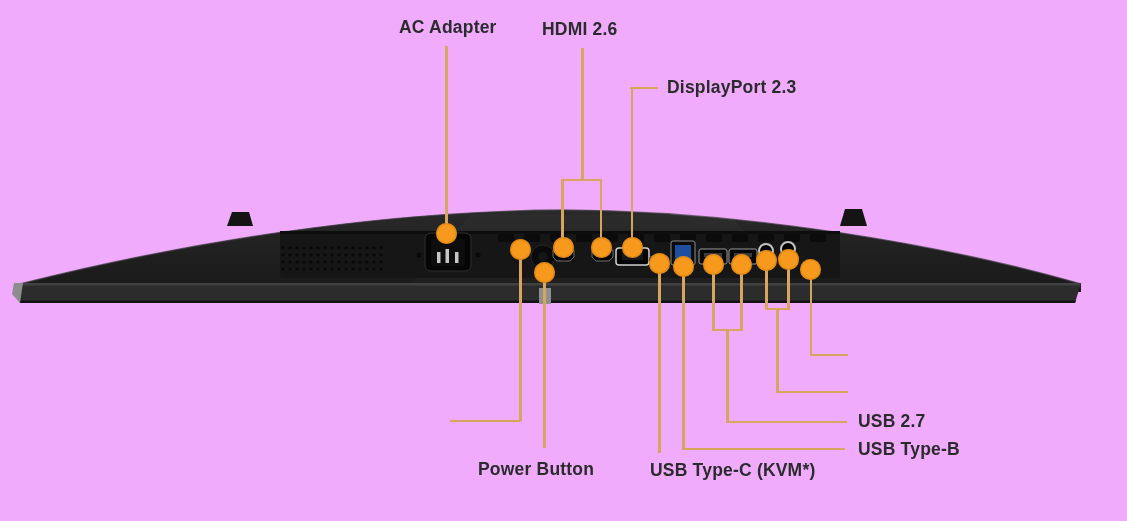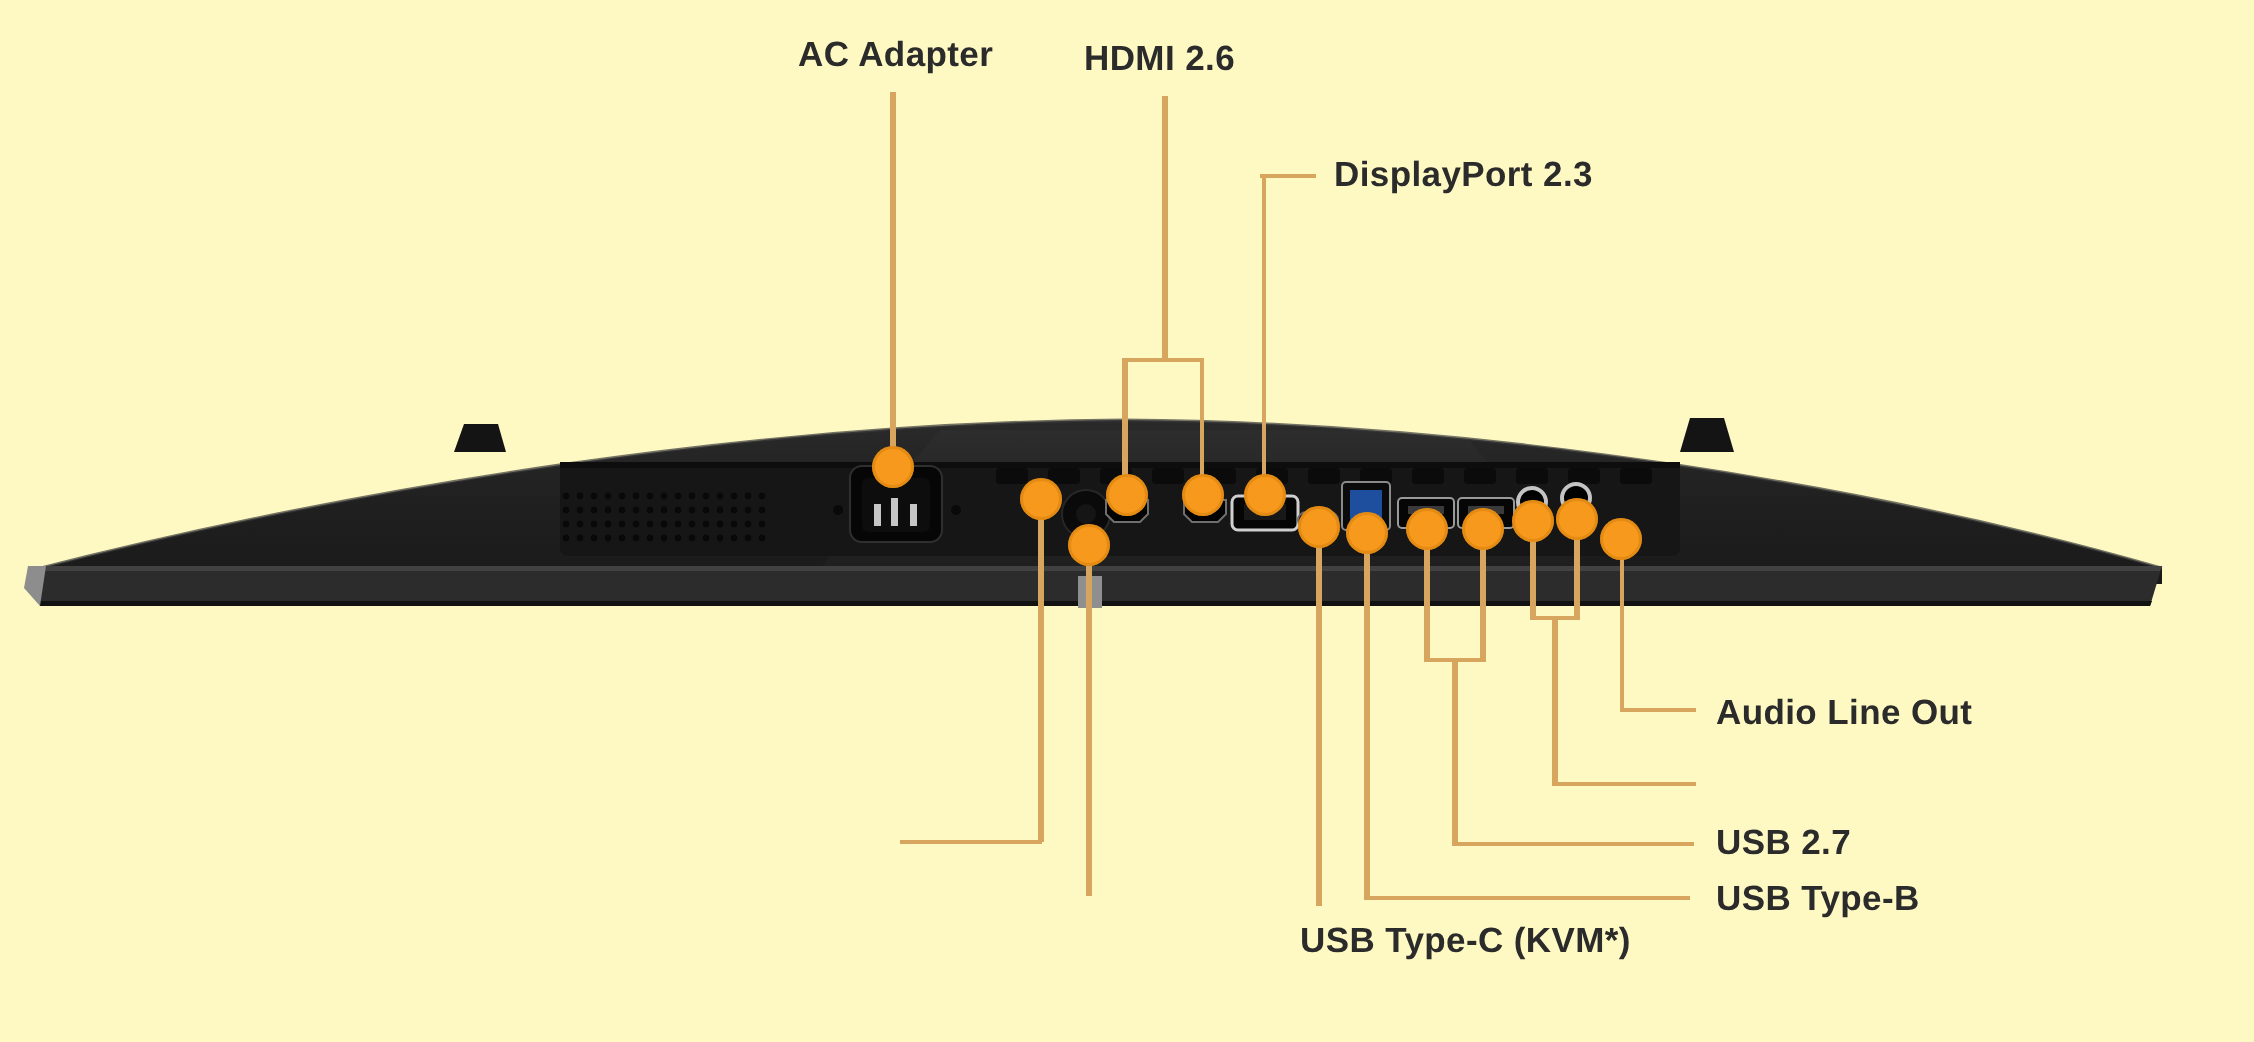--- a/index.html
+++ b/index.html
@@ -1,17 +1,17 @@
 <!DOCTYPE html>
 <html><head>
 <meta charset="utf-8">
 <style>
   html,body{margin:0;padding:0;background:#ffffff;}
   .stage{
-    position:relative;width:1127px;height:521px;background:#fef9c3;
+    position:relative;width:1127px;height:521px;background:#f0abfc;
     font-family:"Liberation Sans",sans-serif;overflow:hidden;
   }
   .monitor-svg{position:absolute;left:0;top:0;}
   .lbl{
     position:absolute;font-weight:700;font-size:17.5px;line-height:21px;
     color:#2b2b2b;letter-spacing:.2px;white-space:nowrap;
   }
   .note{
     position:absolute;font-weight:700;font-style:italic;font-size:14px;line-height:17px;
     color:#c32032;white-space:nowrap;letter-spacing:.1px;
@@ -176,24 +176,24 @@
   <div class="dot" style="left:777.5px;top:248.5px"></div>
   <div class="dot" style="left:799.5px;top:258.5px"></div>
 
   <div class="lbl" style="left:399px;top:17px">AC Adapter</div>
 
   <div class="lbl" style="left:542px;top:19px">HDMI 2.6</div>
 
   <div class="lbl" style="left:667px;top:77px">DisplayPort 2.3</div>
 
 
+  <div class="lbl" style="left:478px;top:459px">Power Button</div>
 
   <div class="lbl" style="left:650px;top:460px">USB Type-C (KVM*)</div>
 
 
-  <div class="lbl" style="left:858px;top:346px">Audio Line Out</div>
 
 
   <div class="lbl" style="left:858px;top:411px">USB 2.7</div>
 
   <div class="lbl" style="left:858px;top:439px">USB Type-B</div>
 
 </div>
 
 </body></html>

